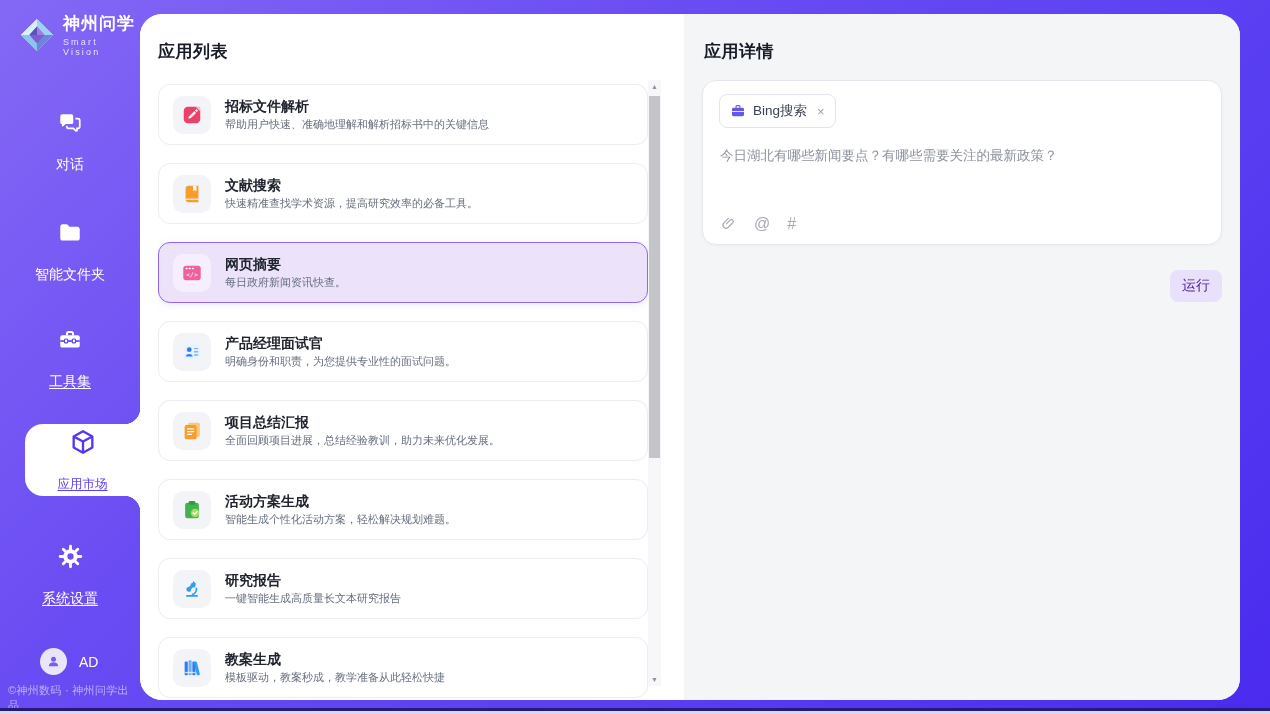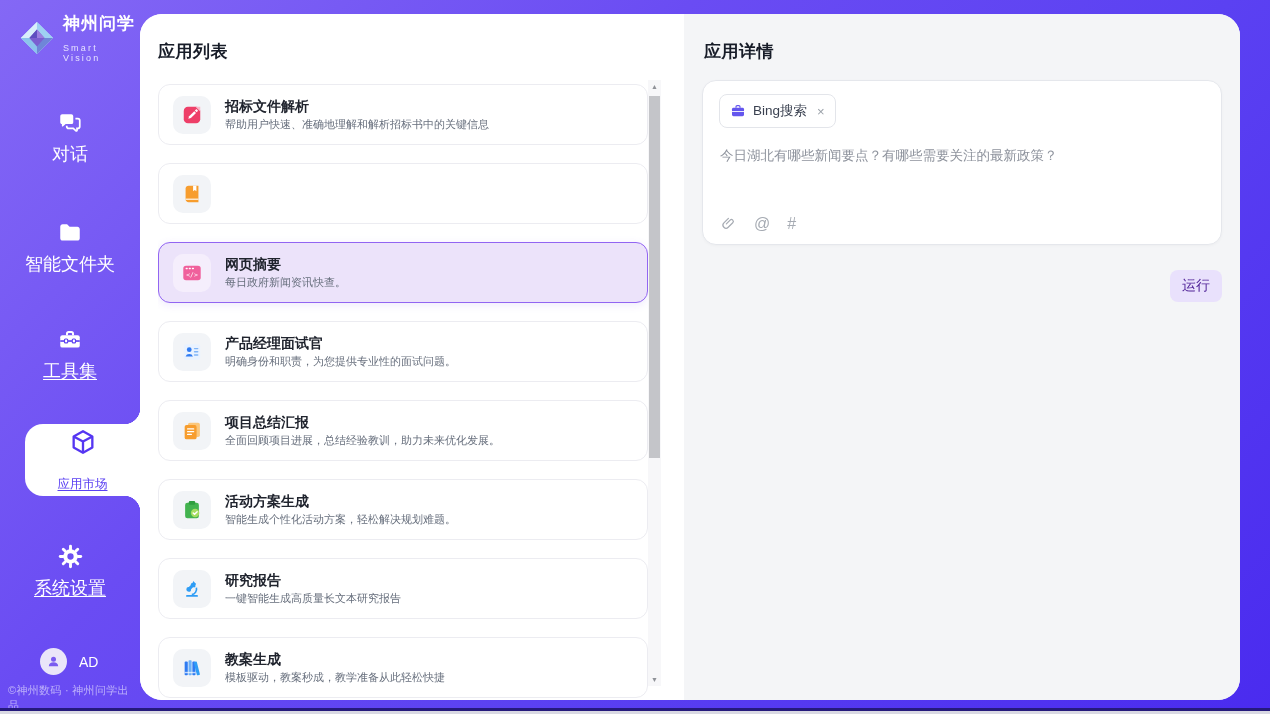--- a/index.html
+++ b/index.html
@@ -44,24 +44,24 @@
   .composer-icons { position:absolute; left:17px; bottom:12px; display:flex; gap:17px; align-items:center; color:#a6abb3; }
   .composer-icons .sym { font-size:16px; line-height:1; cursor:pointer; }
   .run-btn { position:absolute; left:486px; top:256px; width:52px; height:32px; background:#e9e1fc; color:#4c1d95;
              font-size:14px; border:none; border-radius:8px; display:flex; align-items:center; justify-content:center;
              cursor:pointer; font-family:inherit; }
 
   
   .sidebar { position:absolute; left:0; top:0; width:140px; height:714px; z-index:3; }
   .logo { position:absolute; left:18px; top:12px; display:flex; gap:7px; align-items:center; }
   .logo-title { font-size:17px; font-weight:bold; color:#fff; letter-spacing:1px; }
-  .logo-sub { font-size:9px; color:#e6e2ff; letter-spacing:2.2px; margin-top:8px; }
+  .logo-sub { font-size:9px; color:#e6e2ff; letter-spacing:2.2px; margin-top:2px; }
   .nav-item { position:absolute; left:0; width:140px; display:flex; flex-direction:column; align-items:center;
               gap:6px; color:#fff; cursor:pointer; }
-  .nav-label { font-size:18px; color:#fff; }
+  .nav-label { font-size:14px; color:#fff;margin-top:14px; }
   .nav-label.u { text-decoration:underline; text-underline-offset:2px; }
   .nav-chat { top:110px; } .nav-folder { top:220px; } .nav-tools { top:327px; } .nav-settings { top:543px; }
 
   .market-tab { position:absolute; left:25px; top:424px; width:115px; height:72px; background:#fff;
                 border-radius:18px 0 0 18px; z-index:4; display:flex; flex-direction:column;
                 align-items:center; justify-content:center; gap:20px; cursor:pointer; }
   .market-tab::before { content:""; position:absolute; top:-16px; right:0; width:16px; height:16px;
                 background:radial-gradient(circle at 0 0, rgba(0,0,0,0) 16px, #fff 16.5px); }
   .market-tab::after  { content:""; position:absolute; bottom:-16px; right:0; width:16px; height:16px;
                 background:radial-gradient(circle at 0 100%, rgba(0,0,0,0) 16px, #fff 16.5px); }
@@ -184,20 +184,24 @@
         </div>
 
         <div class="card">
           <div class="tile">
             <svg viewBox="0 0 24 24" width="22" height="22">
               <path d="M5 6.2C5 4.4 6.4 3 8.2 3H19v18H8.2C6.4 21 5 19.6 5 17.8z" fill="#f79d2e"></path>
               <path d="M13.2 3h3.6v6l-1.8-1.5L13.2 9z" fill="#fff"></path>
               <rect x="5" y="17" width="14" height="1.4" fill="#fff" opacity=".85"></rect>
             </svg>
           </div>
+          <div>
+            <div class="card-title">文献搜索</div>
+            <div class="card-desc">快速精准查找学术资源，提高研究效率的必备工具。</div>
+          </div>
         </div>
 
         <div class="card selected">
           <div class="tile">
             <svg viewBox="0 0 24 24" width="22" height="22">
               <rect x="2.5" y="4" width="19" height="16" rx="3" fill="#f0609c"></rect>
               <rect x="5" y="6.4" width="2.4" height="1.4" rx="0.7" fill="#fff"></rect>
               <rect x="8.4" y="6.4" width="2.4" height="1.4" rx="0.7" fill="#fff"></rect>
               <rect x="11.8" y="6.4" width="2.4" height="1.4" rx="0.7" fill="#fff"></rect>
               <text x="12" y="16.6" font-size="7" fill="#fff" text-anchor="middle" font-family="DejaVu Sans Mono, monospace">&lt;/&gt;</text>

